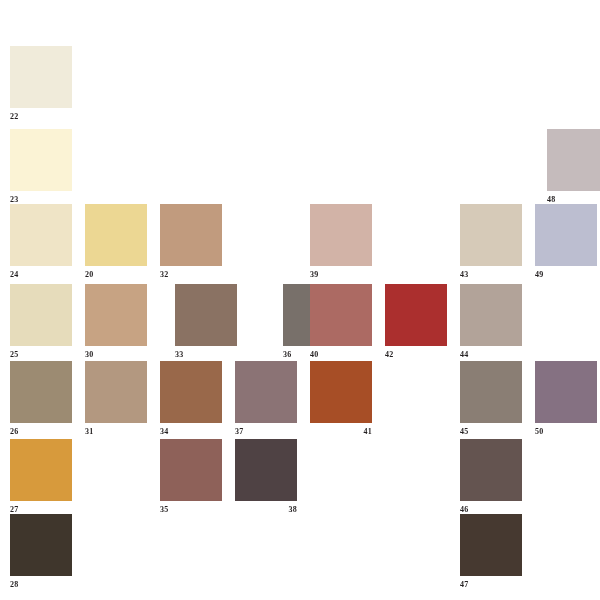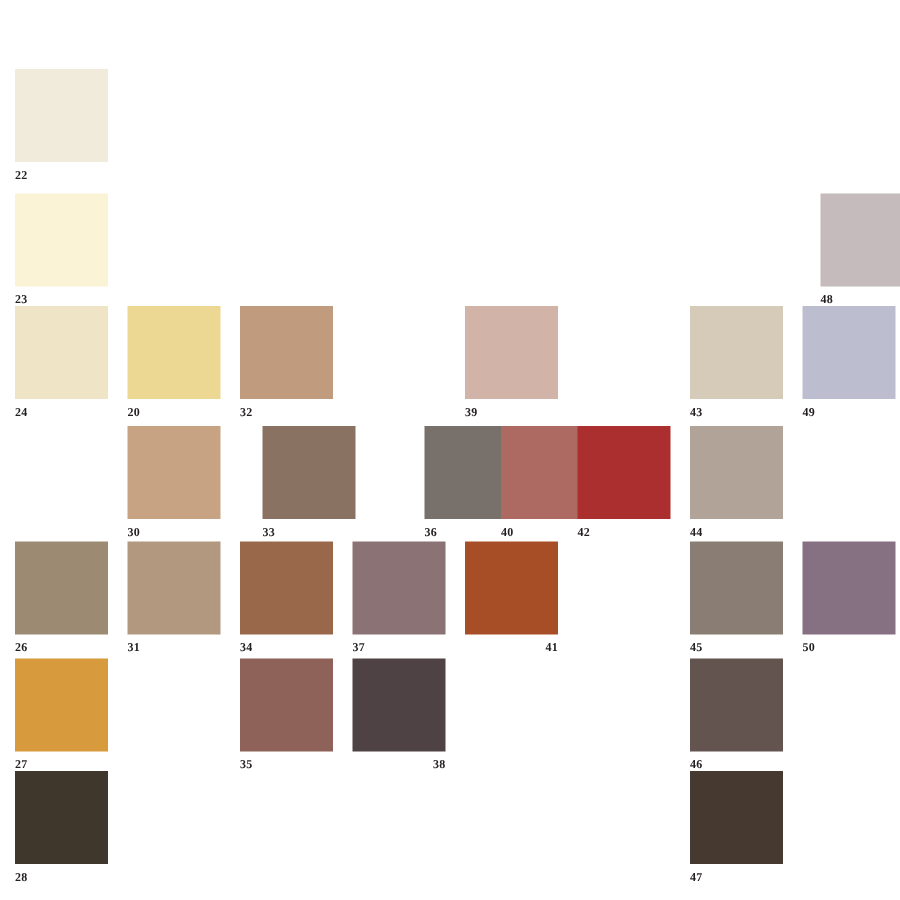--- a/index.html
+++ b/index.html
@@ -73,33 +73,37 @@
       <span class="swatch-label">39</span>
     </div>
     <div class="swatch-cell" style="left: 460px; top: 188px;">
       <div class="swatch-chip" title="#d6cab8" style="background: rgb(214, 202, 184); width: 62px; height: 62px;"></div>
       <span class="swatch-label">43</span>
     </div>
     <div class="swatch-cell" style="left: 535px; top: 188px;">
       <div class="swatch-chip" title="#bcbed0" style="background: rgb(188, 190, 208); width: 62px; height: 62px;"></div>
       <span class="swatch-label">49</span>
     </div>
+    <div class="swatch-cell" style="left: 10px; top: 268px;">
+      <div class="swatch-chip" title="#e6dcbb" style="background: rgb(230, 220, 187); width: 62px; height: 62px;"></div>
+      <span class="swatch-label">25</span>
+    </div>
     <div class="swatch-cell" style="left: 85px; top: 268px;">
       <div class="swatch-chip" title="#c7a383" style="background: rgb(199, 163, 131); width: 62px; height: 62px;"></div>
       <span class="swatch-label">30</span>
     </div>
     <div class="swatch-cell" style="left: 160px; top: 268px; padding-left: 15px;">
       <div class="swatch-chip" title="#8a7263" style="background: rgb(138, 114, 99); width: 62px; height: 62px;"></div>
       <span class="swatch-label">33</span>
     </div>
     <div class="swatch-cell" style="left: 235px; top: 268px; padding-left: 48px;">
       <div class="swatch-chip" title="#78706a" style="background: rgb(120, 112, 106); width: 62px; height: 62px;"></div>
       <span class="swatch-label">36</span>
     </div>
-    <div class="swatch-cell" style="left: 310px; top: 268px; margin-left: 24px;">
+    <div class="swatch-cell" style="left: 310px; top: 268px;">
       <div class="swatch-chip" title="#ac6a63" style="background: rgb(172, 106, 99); width: 62px; height: 62px;"></div>
       <span class="swatch-label">40</span>
     </div>
     <div class="swatch-cell" style="left: 385px; top: 268px;">
       <div class="swatch-chip" title="#ab2f2e" style="background: rgb(171, 47, 46); width: 62px; height: 62px;"></div>
       <span class="swatch-label">42</span>
     </div>
     <div class="swatch-cell" style="left: 460px; top: 268px;">
       <div class="swatch-chip" title="#b2a399" style="background: rgb(178, 163, 153); width: 62px; height: 62px;"></div>
       <span class="swatch-label">44</span>

